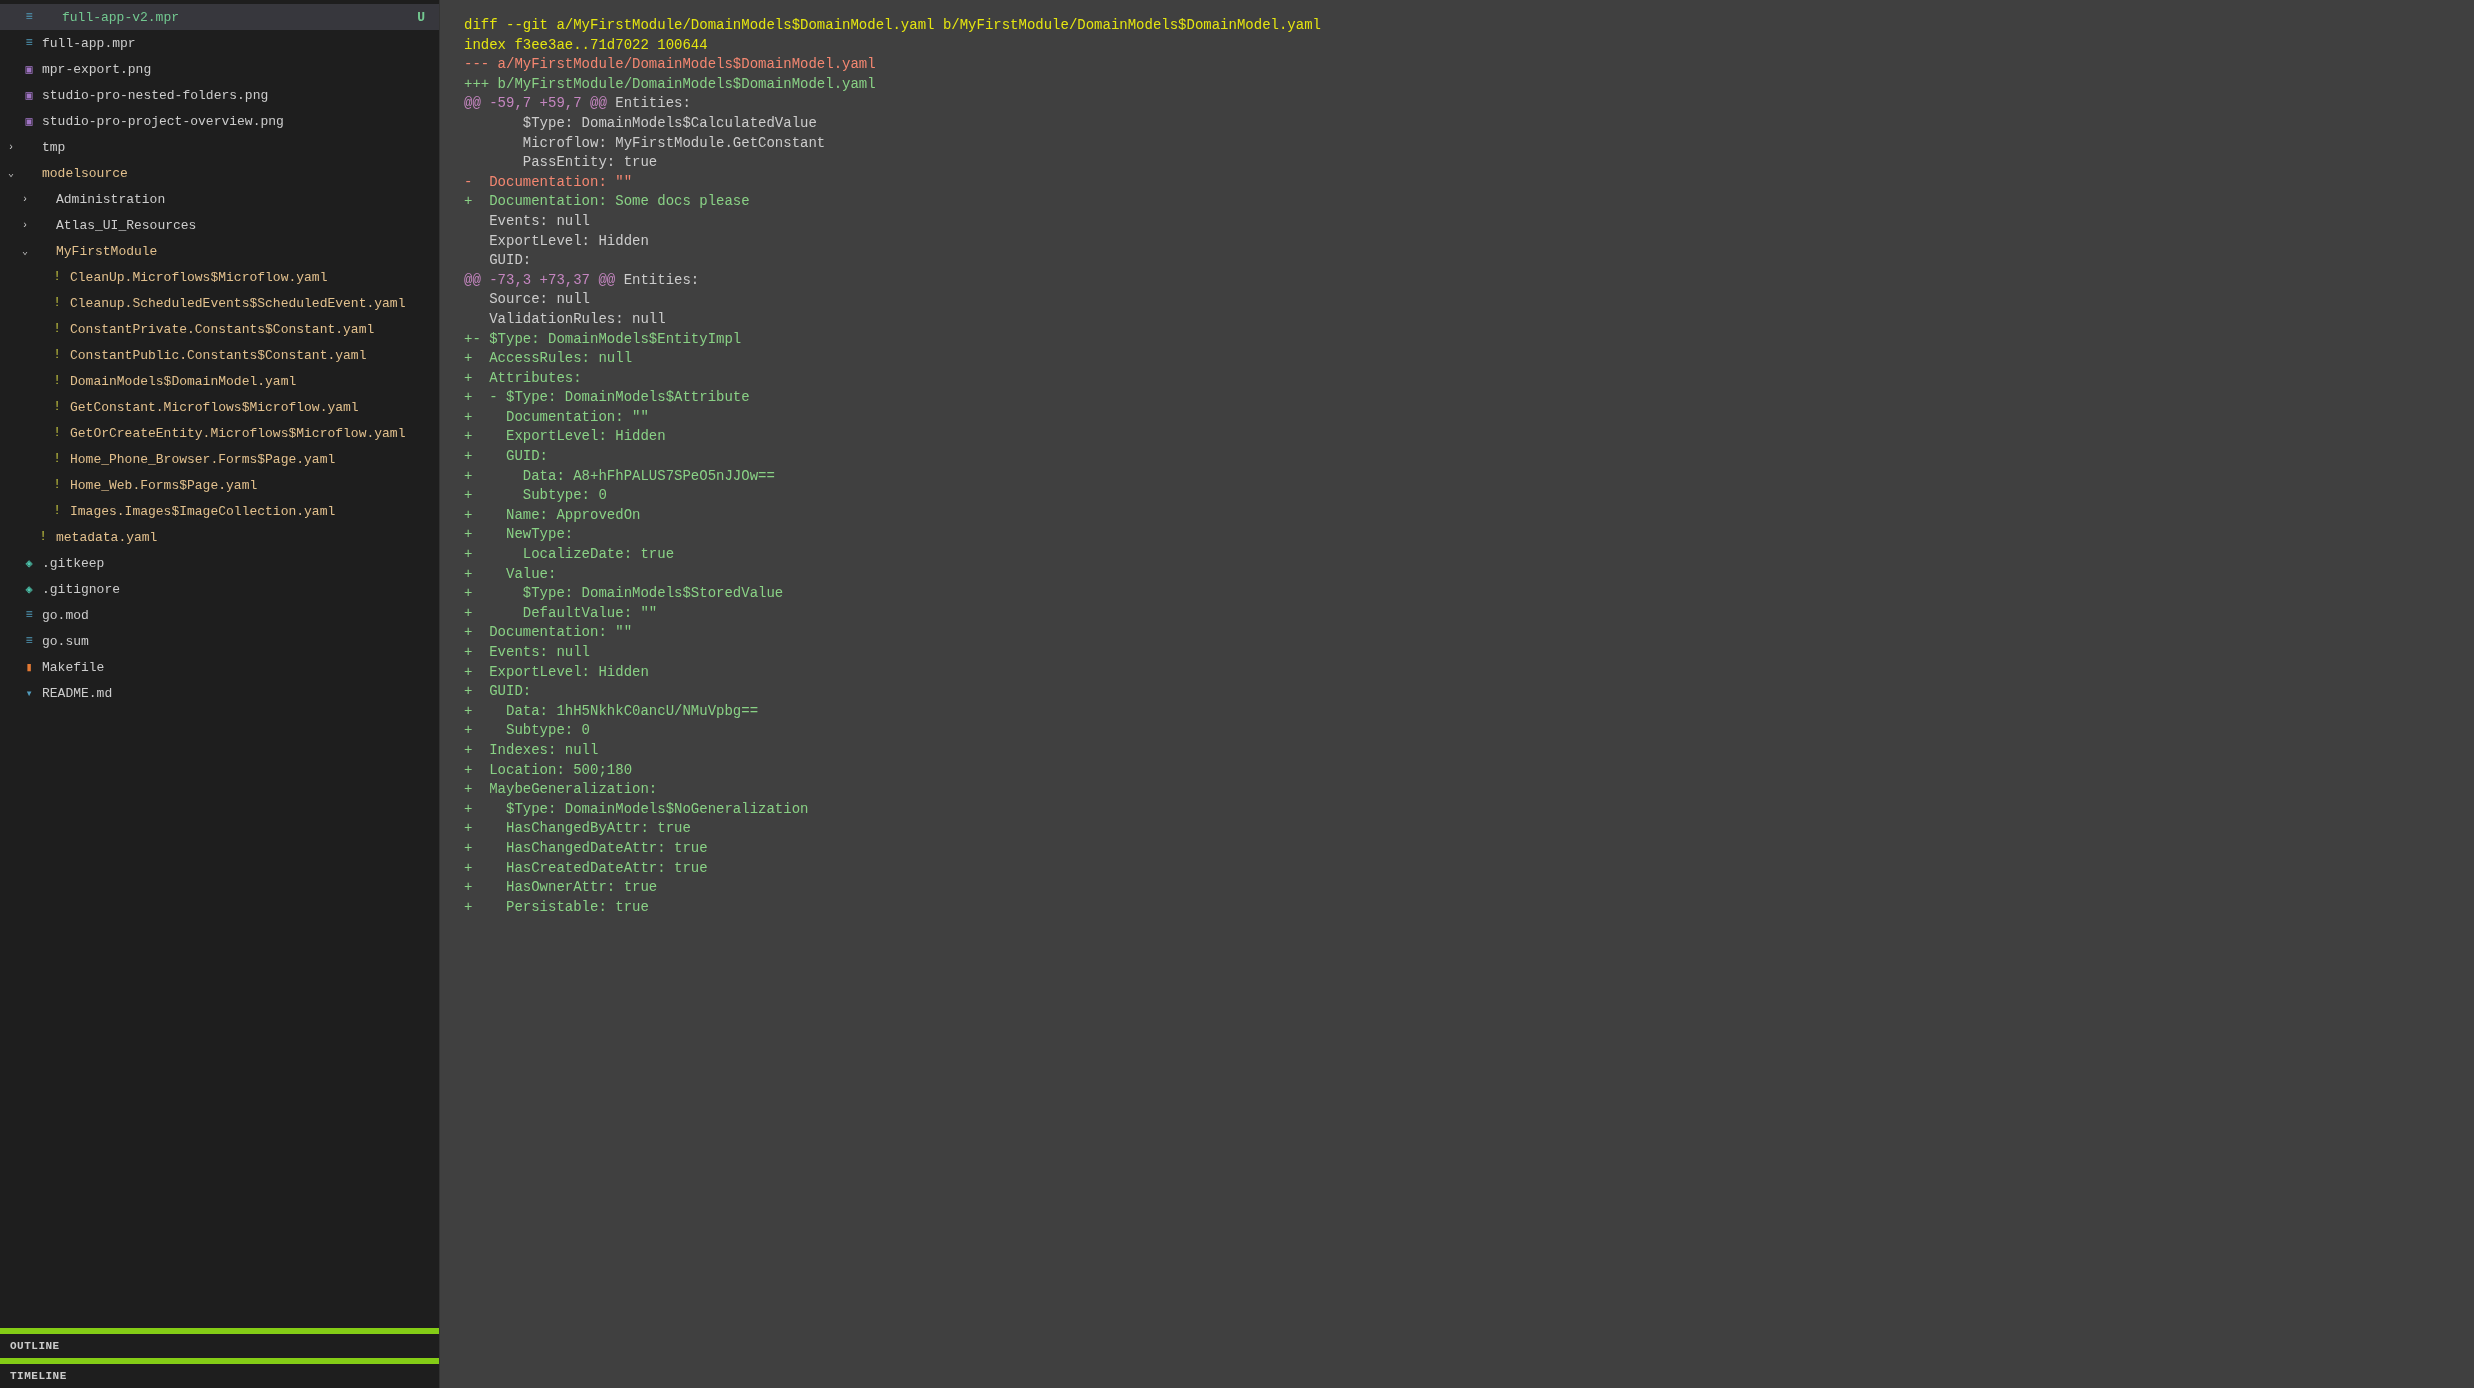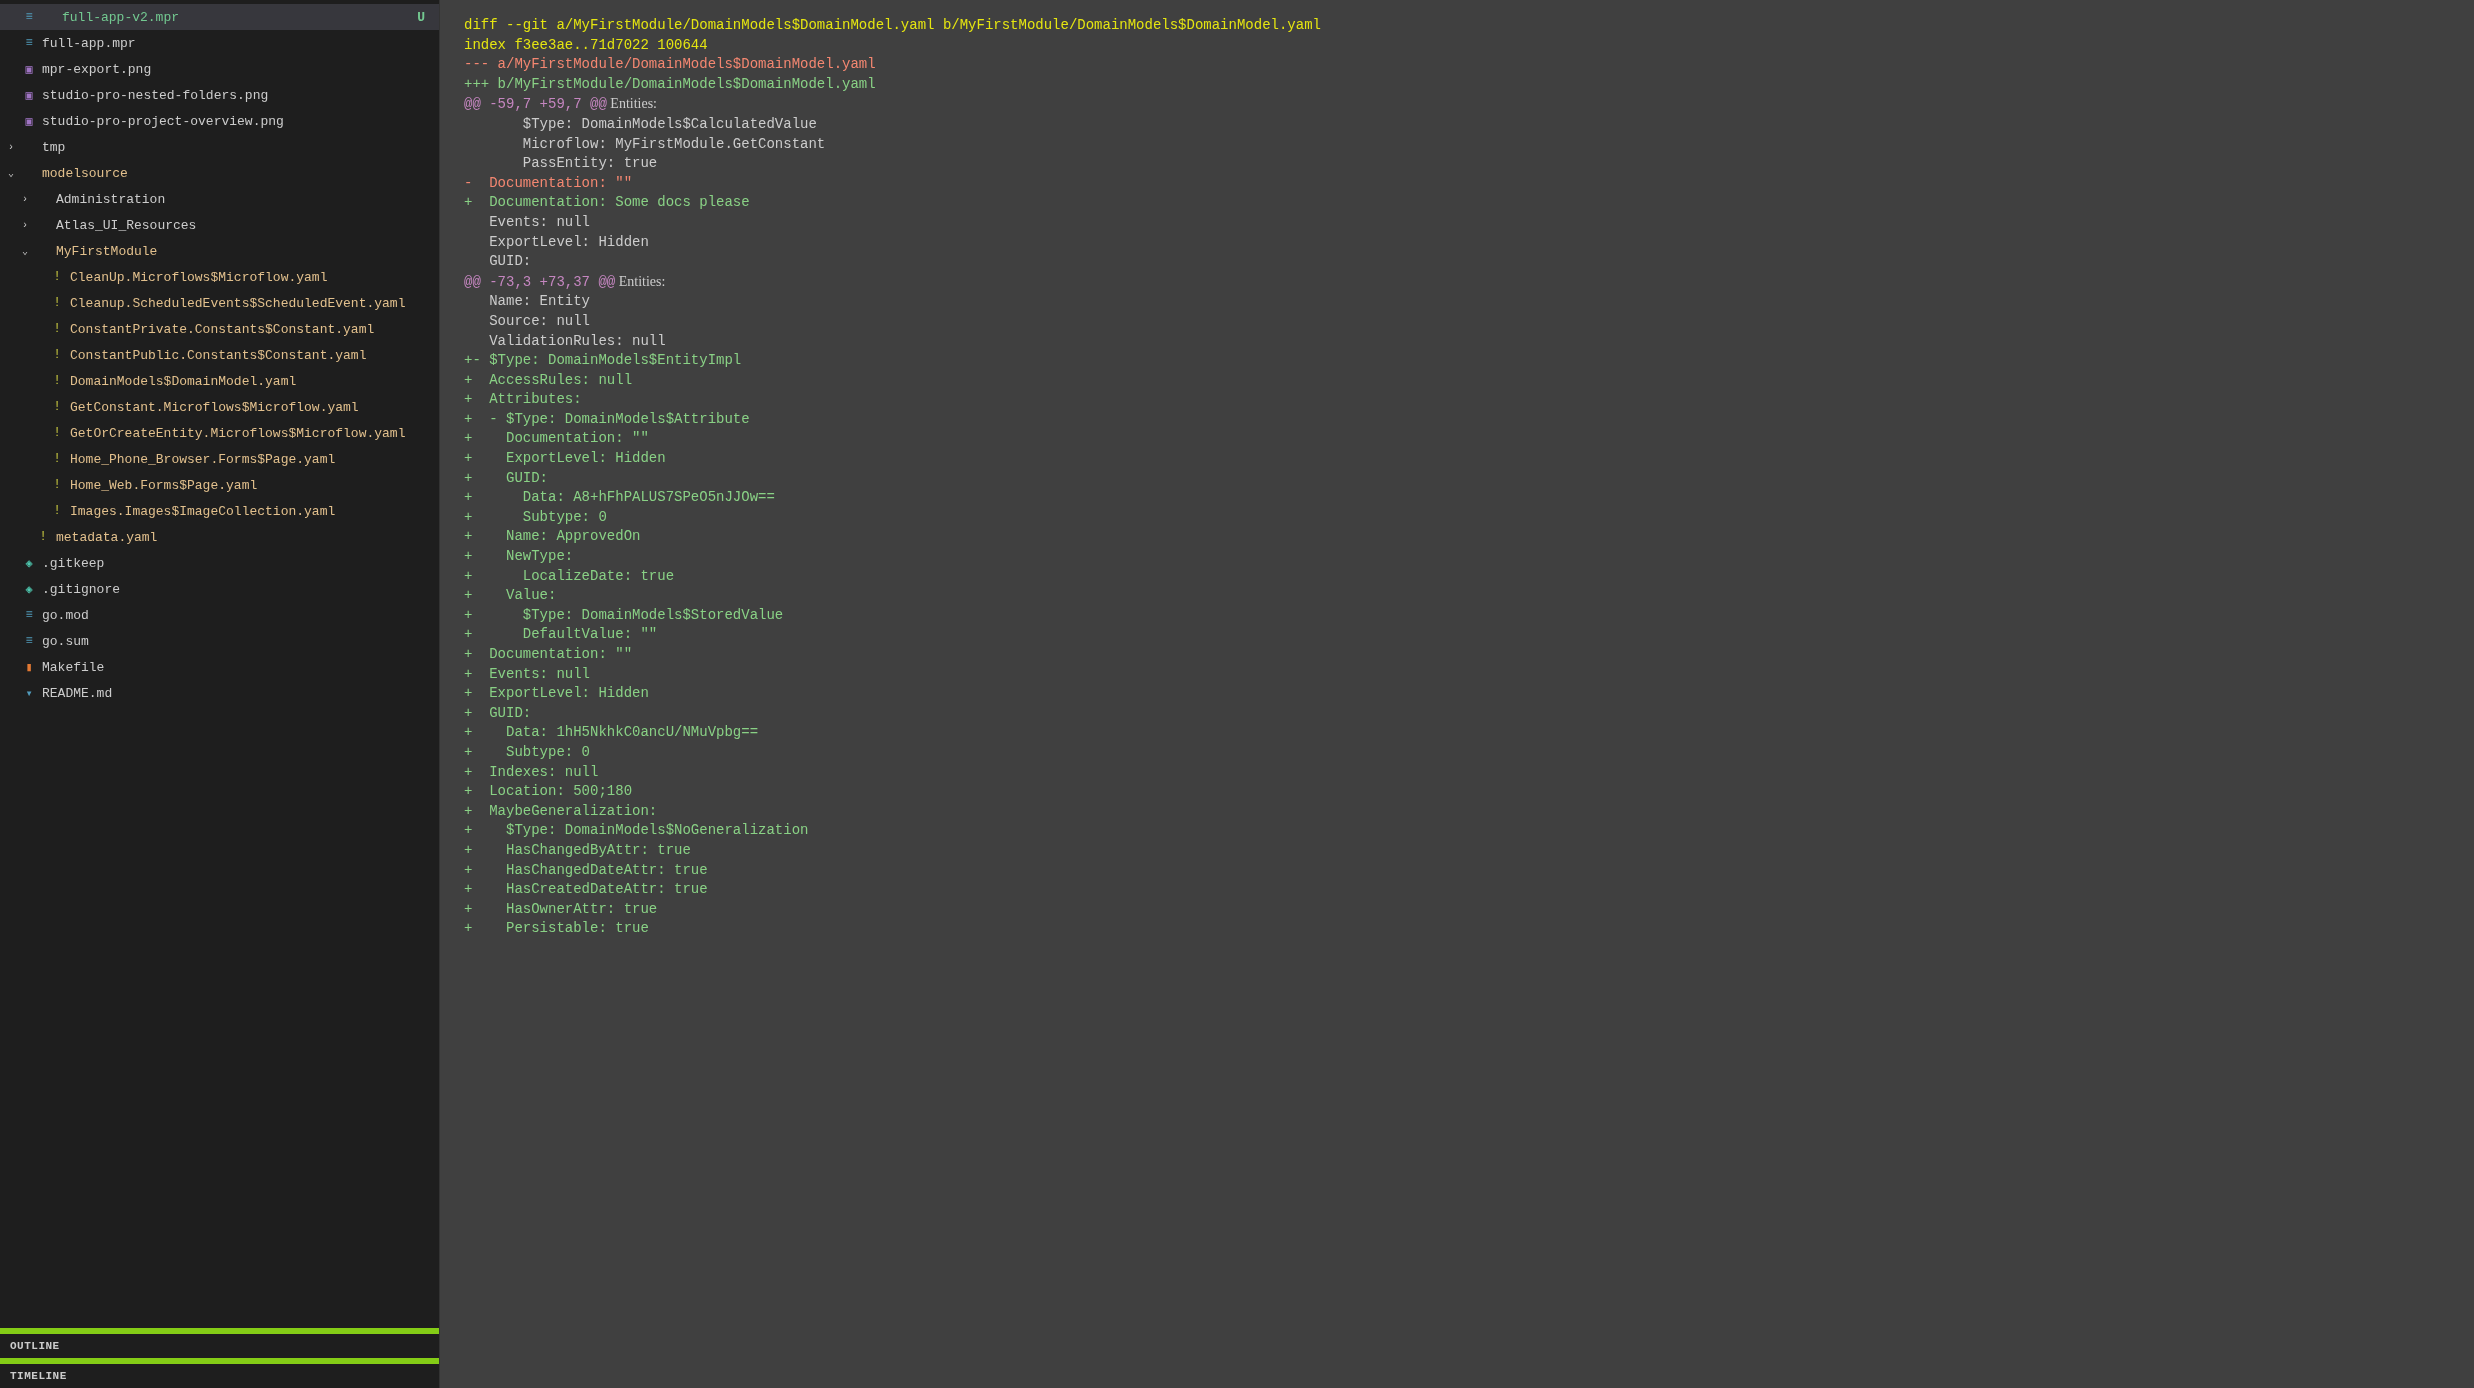--- a/index.html
+++ b/index.html
@@ -86,21 +86,21 @@
       padding: 16px 24px;
       overflow: auto;
       font-size: 14px;
       line-height: 1.4;
     }
     .diff-line { white-space: pre; }
     .diff-header { color: #e5e510; }
     .diff-file-minus { color: #f48771; }
     .diff-file-plus { color: #89d185; }
     .diff-hunk { color: #c586c0; }
-    .diff-hunk-suffix { color: #cccccc; font-family: Liberation Serif, serif; }
+    .diff-hunk-suffix { color: #cccccc; }
     .diff-remove { color: #f48771; }
     .diff-add { color: #89d185; }
     .diff-context { color: #cccccc; }
   </style>
 </head>
 <body>
 
 <div class="sidebar">
   <div class="file-tree" id="file-tree">
       <div class="tree-item indent-0 active">
@@ -252,21 +252,20 @@
     <div class="diff-line"><span class="diff-hunk">@@ -59,7 +59,7 @@</span><span class="diff-hunk-suffix"> Entities:</span></div>
     <div class="diff-line diff-context">       $Type: DomainModels$CalculatedValue</div>
     <div class="diff-line diff-context">       Microflow: MyFirstModule.GetConstant</div>
     <div class="diff-line diff-context">       PassEntity: true</div>
     <div class="diff-line diff-remove">-  Documentation: ""</div>
     <div class="diff-line diff-add">+  Documentation: Some docs please</div>
     <div class="diff-line diff-context">   Events: null</div>
     <div class="diff-line diff-context">   ExportLevel: Hidden</div>
     <div class="diff-line diff-context">   GUID:</div>
     <div class="diff-line"><span class="diff-hunk">@@ -73,3 +73,37 @@</span><span class="diff-hunk-suffix"> Entities:</span></div>
-    <div class="diff-line diff-context">   Name: Entity</div>
     <div class="diff-line diff-context">   Source: null</div>
     <div class="diff-line diff-context">   ValidationRules: null</div>
     <div class="diff-line diff-add">+- $Type: DomainModels$EntityImpl</div>
     <div class="diff-line diff-add">+  AccessRules: null</div>
     <div class="diff-line diff-add">+  Attributes:</div>
     <div class="diff-line diff-add">+  - $Type: DomainModels$Attribute</div>
     <div class="diff-line diff-add">+    Documentation: ""</div>
     <div class="diff-line diff-add">+    ExportLevel: Hidden</div>
     <div class="diff-line diff-add">+    GUID:</div>
     <div class="diff-line diff-add">+      Data: A8+hFhPALUS7SPeO5nJJOw==</div>

